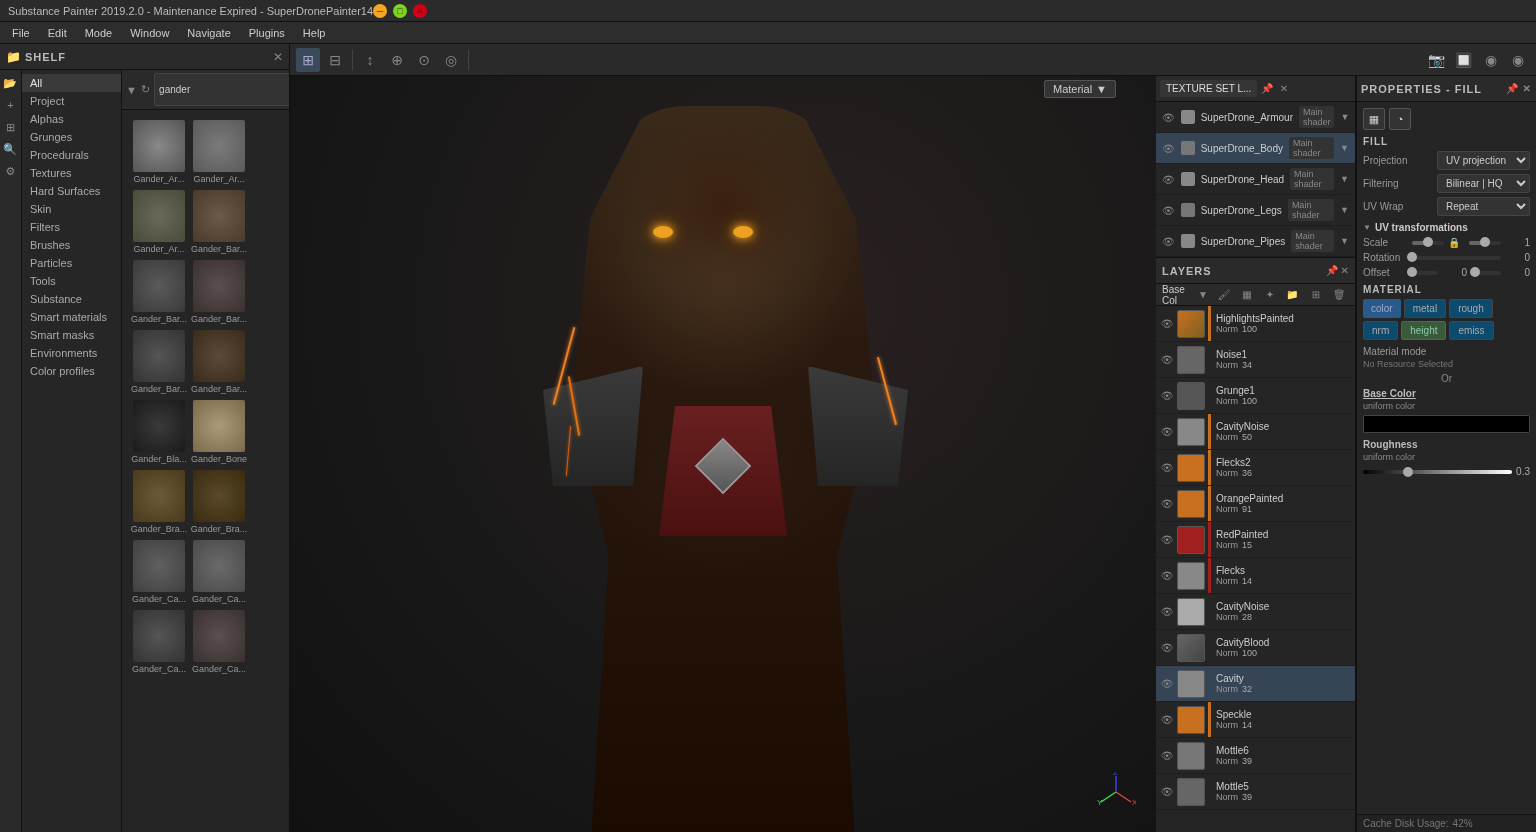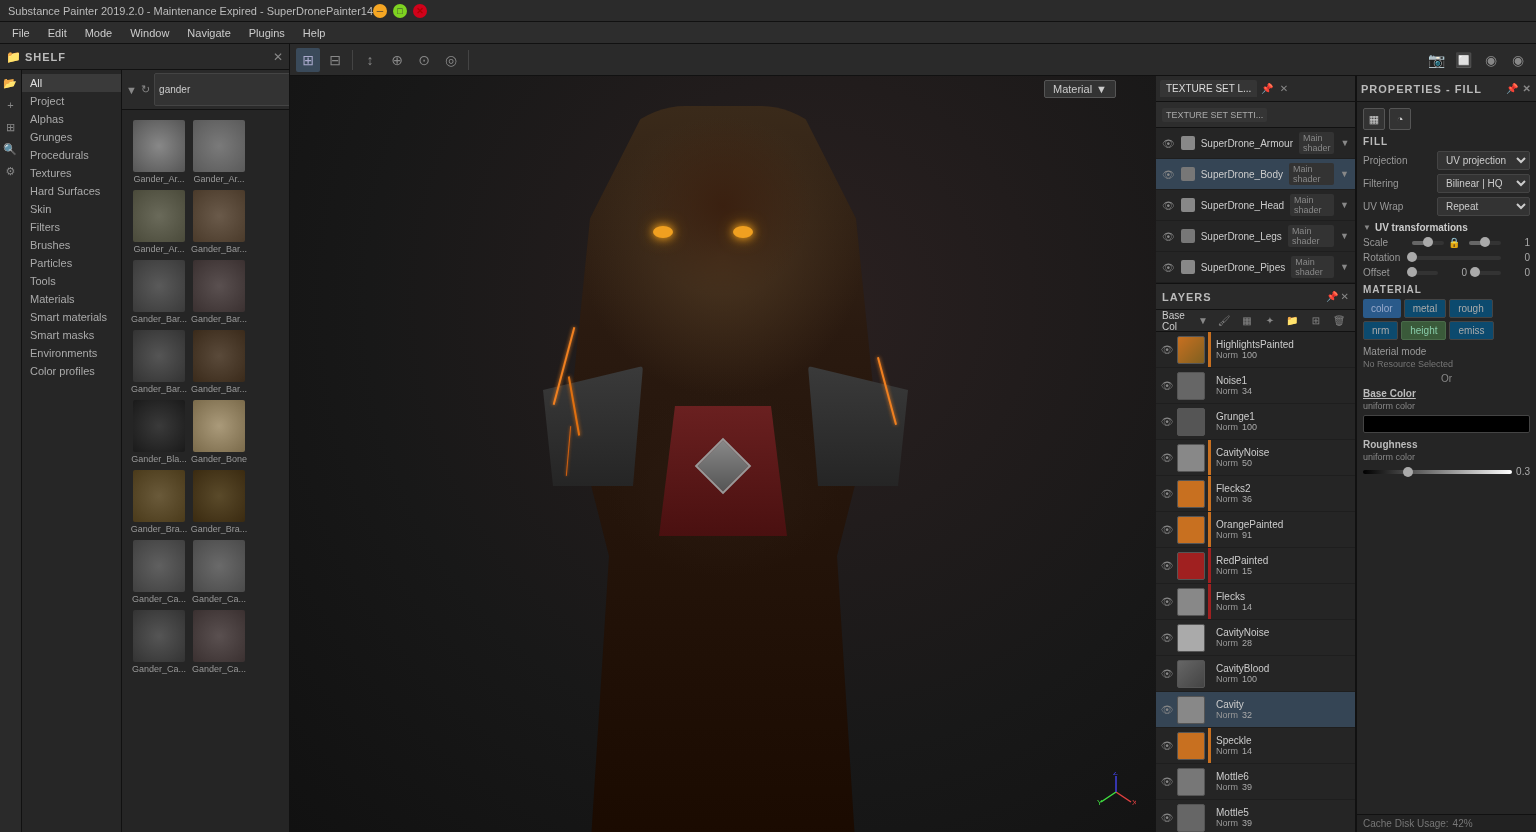--- a/index.html
+++ b/index.html
@@ -653,21 +653,21 @@
         <div class="cat-item">Alphas</div>
         <div class="cat-item">Grunges</div>
         <div class="cat-item">Procedurals</div>
         <div class="cat-item">Textures</div>
         <div class="cat-item">Hard Surfaces</div>
         <div class="cat-item">Skin</div>
         <div class="cat-item">Filters</div>
         <div class="cat-item">Brushes</div>
         <div class="cat-item">Particles</div>
         <div class="cat-item">Tools</div>
-        <div class="cat-item">Materials</div>
+        <div class="cat-item">Substance</div>
         <div class="cat-item">Smart materials</div>
         <div class="cat-item">Smart masks</div>
         <div class="cat-item">Environments</div>
         <div class="cat-item">Color profiles</div>
       </div>
 
       <div style="display:flex; flex-direction:column; flex:1; overflow:hidden;">
         <div id="shelf-toolbar">
           <span style="color:#888; font-size:11px;">▼</span>
           <span style="color:#888; font-size:11px; cursor:pointer;">↻</span>
@@ -834,23 +834,20 @@
     <div id="full-right" style="position:absolute; top:76px; right:0; width:380px; bottom:0; display:flex; flex-direction:row;">
 
       <div style="width:200px; display:flex; flex-direction:column; border-right:1px solid #111;">
 
         <div style="background:#252525; border-bottom:1px solid #111;">
           <div style="height:26px; background:#2a2a2a; display:flex; align-items:center; padding:0 4px; border-bottom:1px solid #111; gap:2px;">
             <div class="ts-tab active">TEXTURE SET L...</div>
             <div style="color:#888; font-size:10px; cursor:pointer; padding:2px;">📌</div>
             <div style="color:#888; font-size:10px; cursor:pointer; padding:2px;">✕</div>
           </div>
-          <div style="height:26px; background:#2d2d2d; display:flex; align-items:center; padding:0 6px; gap:4px; border-bottom:1px solid #111;">
-            <div style="font-size:9px; color:#aaa; cursor:pointer; padding:2px 4px; background:#353535; border-radius:2px;">TEXTURE SET SETTI...</div>
-          </div>
 
           <div>
             <div class="ts-item">
               <span class="ts-vis">👁</span>
               <div style="width:14px; height:14px; background:#888; border-radius:2px; flex-shrink:0;"></div>
               <span class="ts-name">SuperDrone_Armour</span>
               <span class="ts-shader">Main shader</span>
               <span style="font-size:9px; color:#888;">▼</span>
             </div>
             <div class="ts-item selected">

